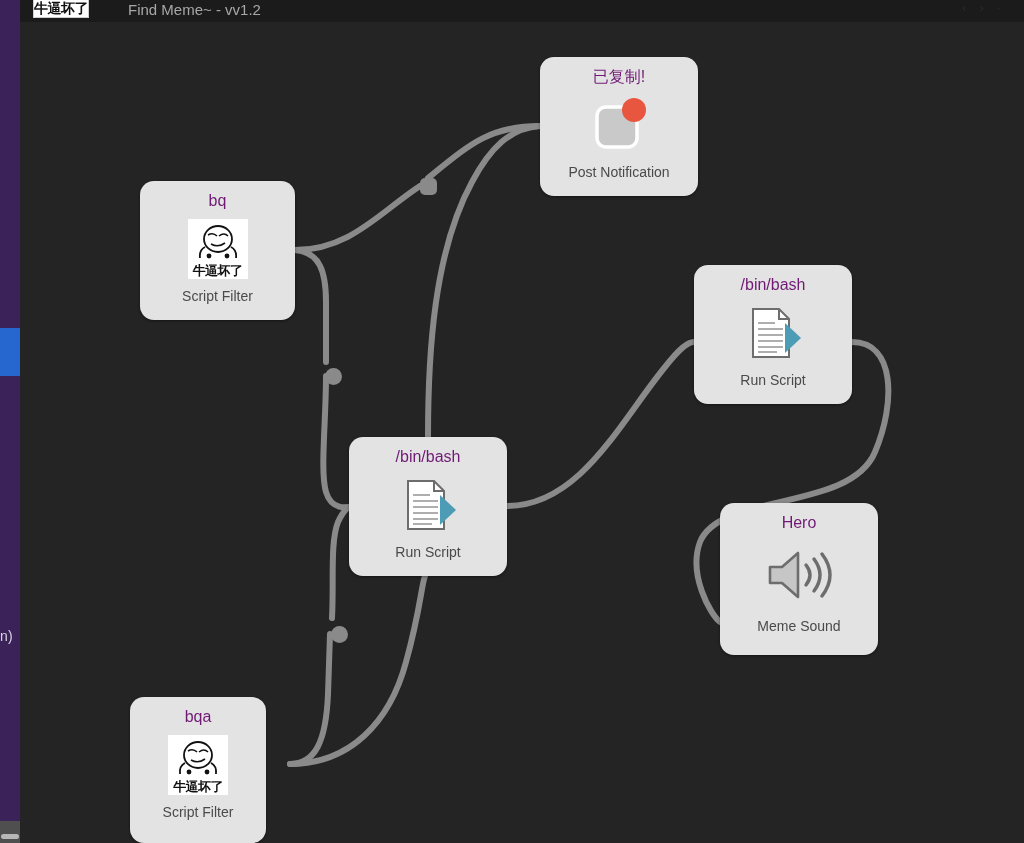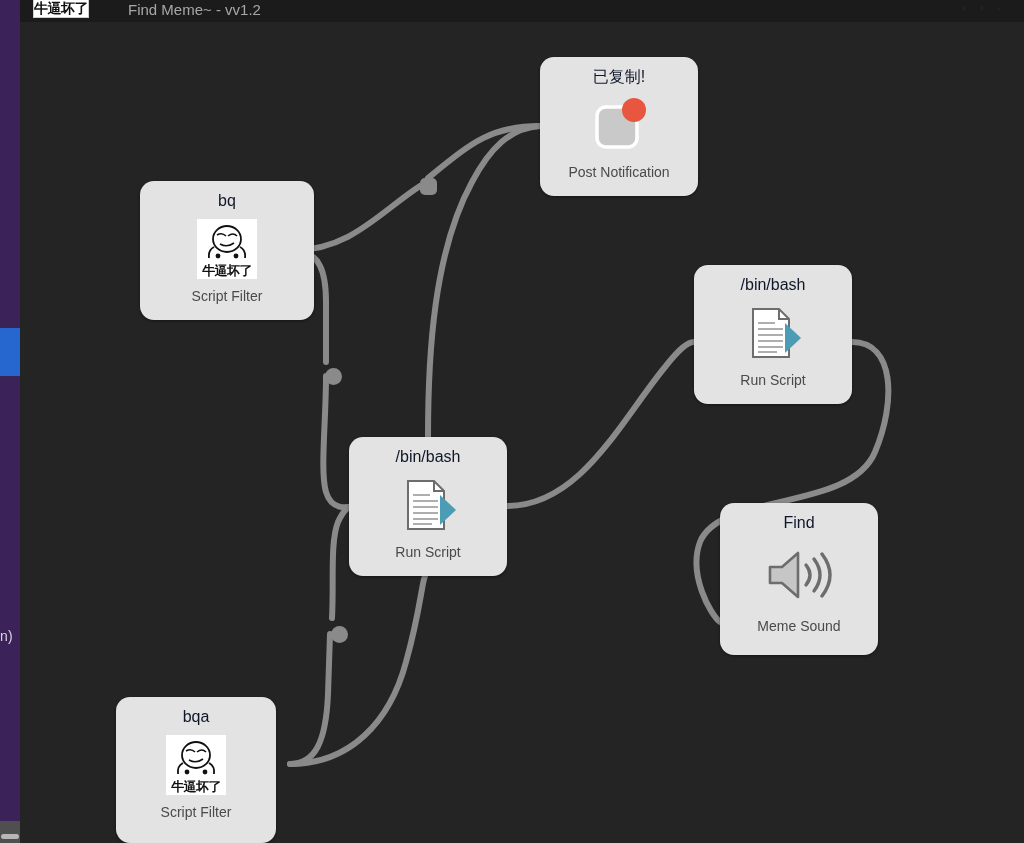--- a/index.html
+++ b/index.html
@@ -120,21 +120,21 @@
     border-radius: 14px;
     box-shadow: 0 1px 3px rgba(0,0,0,.45);
     display: flex;
     flex-direction: column;
     align-items: center;
     z-index: 10;
     padding-top: 10px;
   }
   .node-title {
     font-size: 16px;
-    color: #0f172a;
+    color: #701a75;
     line-height: 20px;
     text-align: center;
     white-space: nowrap;
   }
   .node-icon {
     margin-top: 6px;
     width: 64px; height: 64px;
     display: flex;
     align-items: center;
     justify-content: center;
@@ -218,21 +218,21 @@
         <path d="M312 596 C 314 560, 310 520, 318 500 C 325 485, 330 484, 335 484"></path>
 
         <path d="M270 742 C 330 742, 370 700, 386 640 C 400 590, 402 560, 405 554"></path>
       </g>
     </svg>
 
     <div class="knob sq" style="left:400px;top:156px"></div>
     <div class="knob" style="left:305px;top:346px"></div>
     <div class="knob" style="left:311px;top:604px"></div>
 
-    <div class="node" style="left:120px;top:159px;width:174px;height:139px">
+    <div class="node" style="left:120px;top:159px;width:155px;height:139px">
       <div class="node-title">bq</div>
       <div class="node-icon">
         <div class="meme">
           <svg viewBox="0 0 60 46" width="60" height="46">
             <ellipse cx="30" cy="20" rx="14" ry="13" fill="#fff" stroke="#111" stroke-width="1.8"></ellipse>
             <path d="M20 16 q5 -3 9 1" stroke="#111" stroke-width="1.6" fill="none"></path>
             <path d="M31 17 q5 -4 9 0" stroke="#111" stroke-width="1.6" fill="none"></path>
             <path d="M23 25 q7 4 14 -1" stroke="#111" stroke-width="1.6" fill="none"></path>
             <path d="M17 28 q-6 3 -5 11" stroke="#111" stroke-width="1.8" fill="none"></path>
             <path d="M43 28 q6 3 5 11" stroke="#111" stroke-width="1.8" fill="none"></path>
@@ -290,35 +290,35 @@
             <line x1="17" y1="46" x2="42" y2="46"></line>
               <line x1="17" y1="51" x2="36" y2="51"></line>
           </g>
           <path d="M44 22 L60 37 L44 52 z" fill="#4d9cb5"></path>
         </svg>
       </div>
       <div class="node-sub">Run Script</div>
     </div>
 
     <div class="node" style="left:700px;top:481px;width:158px;height:152px">
-      <div class="node-title">Find</div>
+      <div class="node-title">Hero</div>
       <div class="node-icon" style="width:74px;height:72px">
         <svg viewBox="0 0 74 64" width="74" height="64">
           <path d="M8 24 h12 L36 10 v44 L20 40 H8 z" fill="#c6c6c6" stroke="#6d6d6d" stroke-width="2.6" stroke-linejoin="round"></path>
           <g fill="none" stroke="#6d6d6d" stroke-width="3.4" stroke-linecap="round">
             <path d="M44 22 q8 10 0 20"></path>
             <path d="M52 16 q12 16 0 32"></path>
             <path d="M60 11 q16 21 0 42"></path>
           </g>
         </svg>
       </div>
       <div class="node-sub">Meme Sound</div>
     </div>
 
-    <div class="node" style="left:96px;top:675px;width:160px;height:146px">
+    <div class="node" style="left:110px;top:675px;width:136px;height:146px">
       <div class="node-title">bqa</div>
       <div class="node-icon">
         <div class="meme">
           <svg viewBox="0 0 60 46" width="60" height="46">
             <ellipse cx="30" cy="20" rx="14" ry="13" fill="#fff" stroke="#111" stroke-width="1.8"></ellipse>
             <path d="M20 16 q5 -3 9 1" stroke="#111" stroke-width="1.6" fill="none"></path>
             <path d="M31 17 q5 -4 9 0" stroke="#111" stroke-width="1.6" fill="none"></path>
             <path d="M23 25 q7 4 14 -1" stroke="#111" stroke-width="1.6" fill="none"></path>
             <path d="M17 28 q-6 3 -5 11" stroke="#111" stroke-width="1.8" fill="none"></path>
             <path d="M43 28 q6 3 5 11" stroke="#111" stroke-width="1.8" fill="none"></path>

